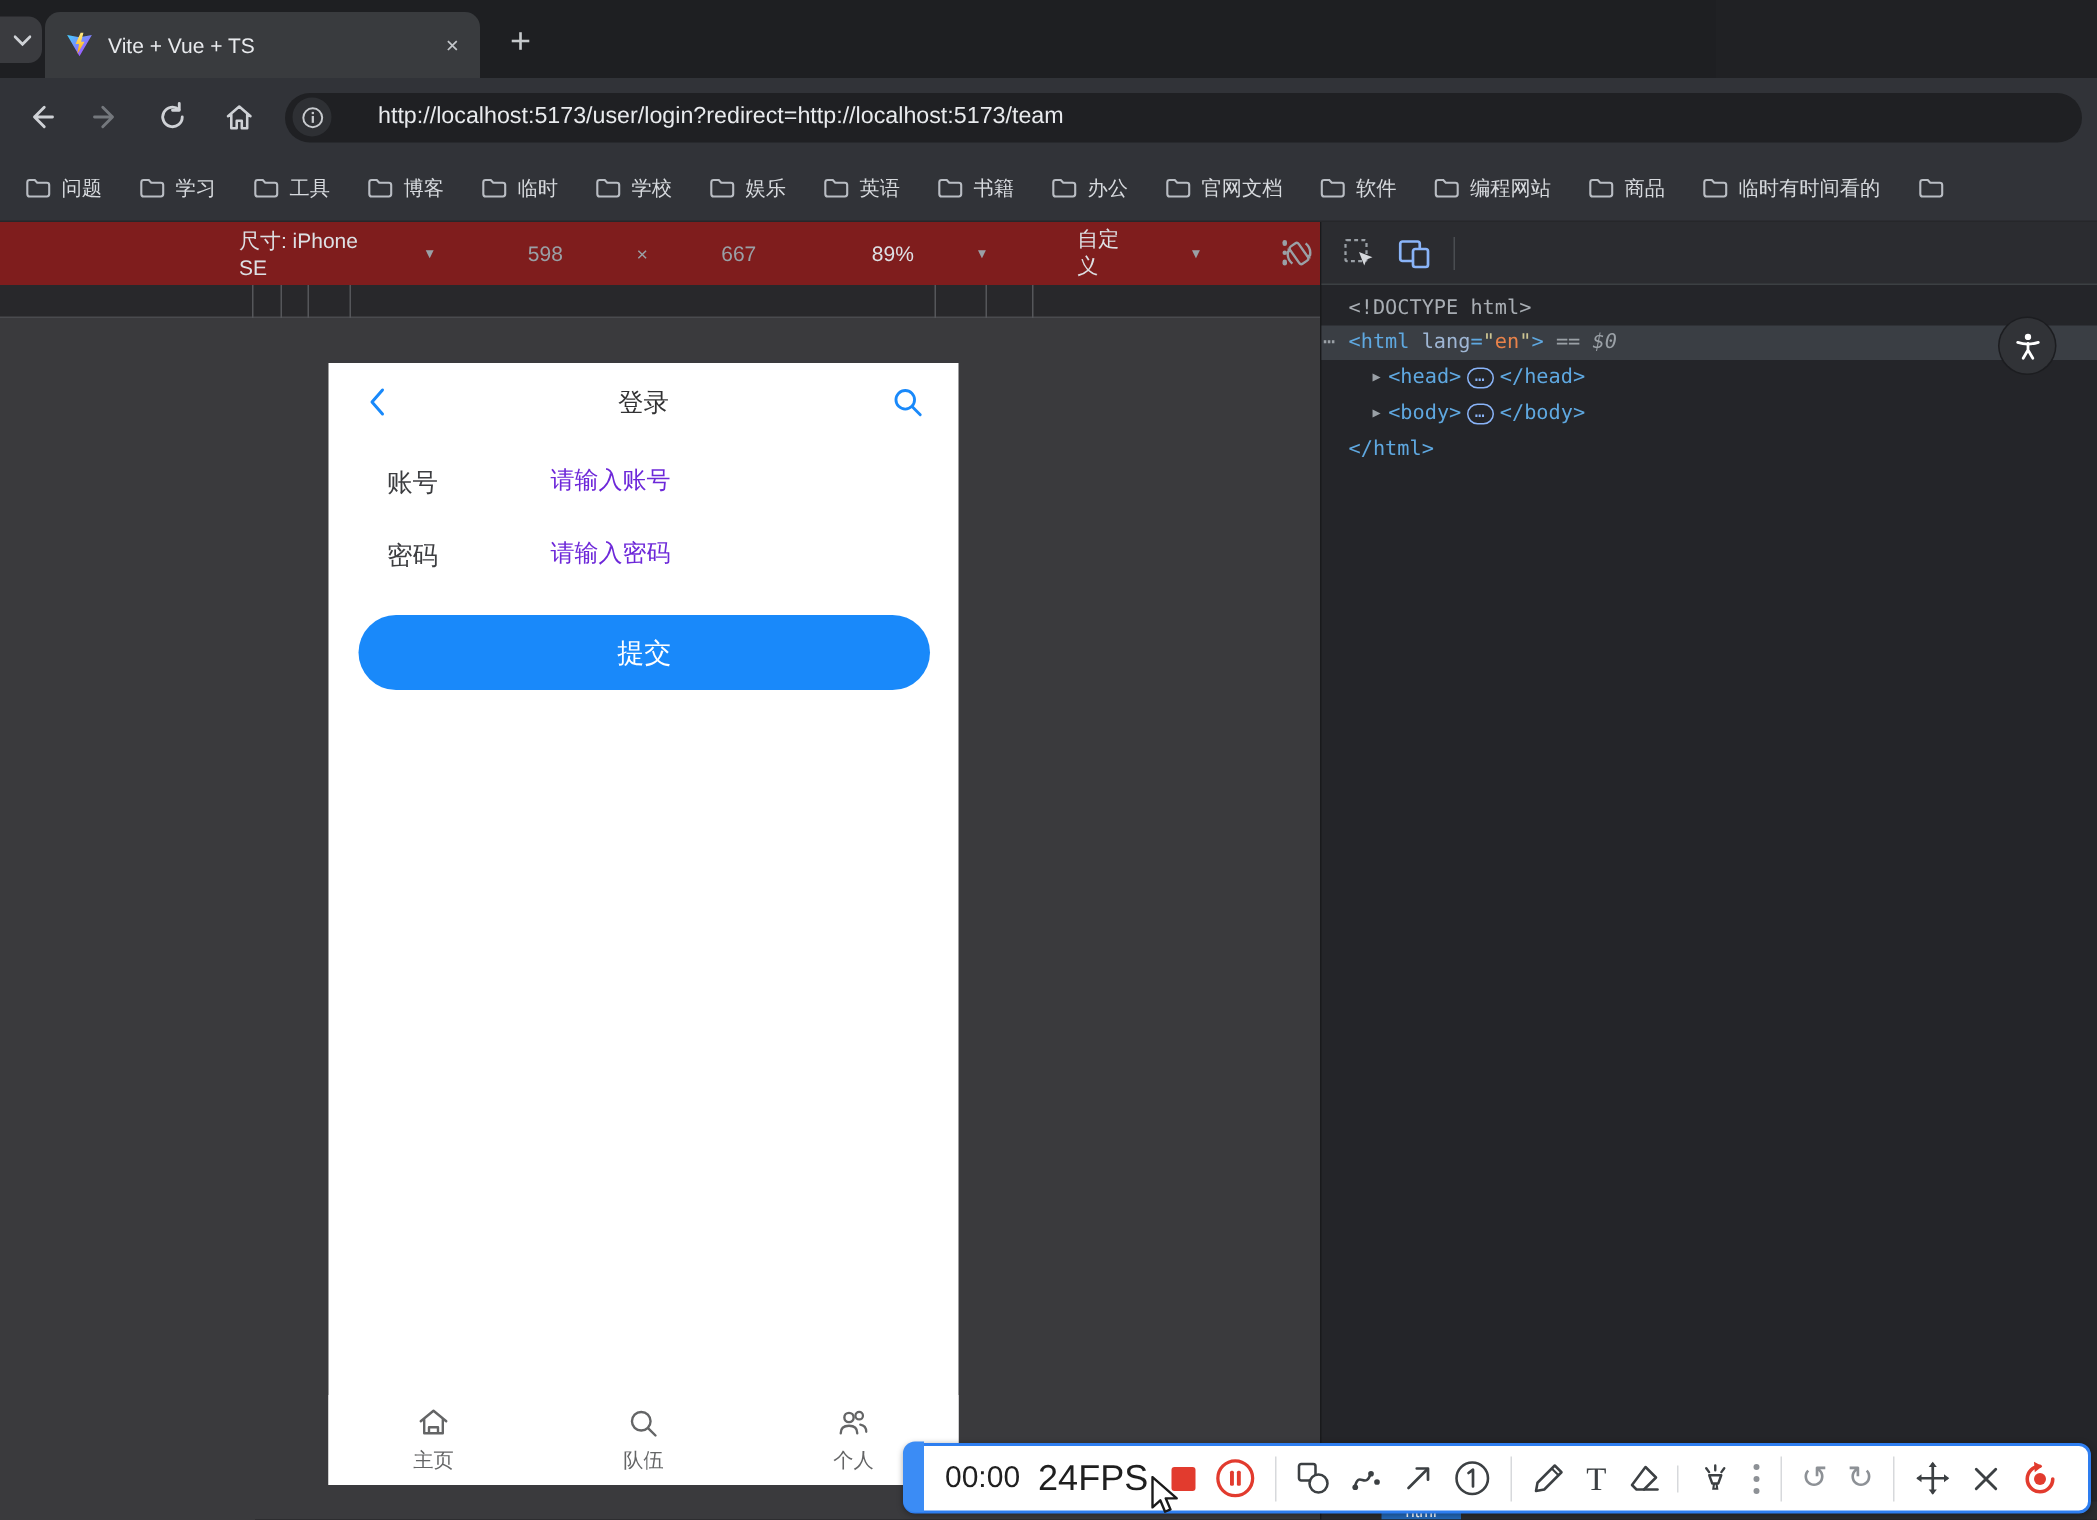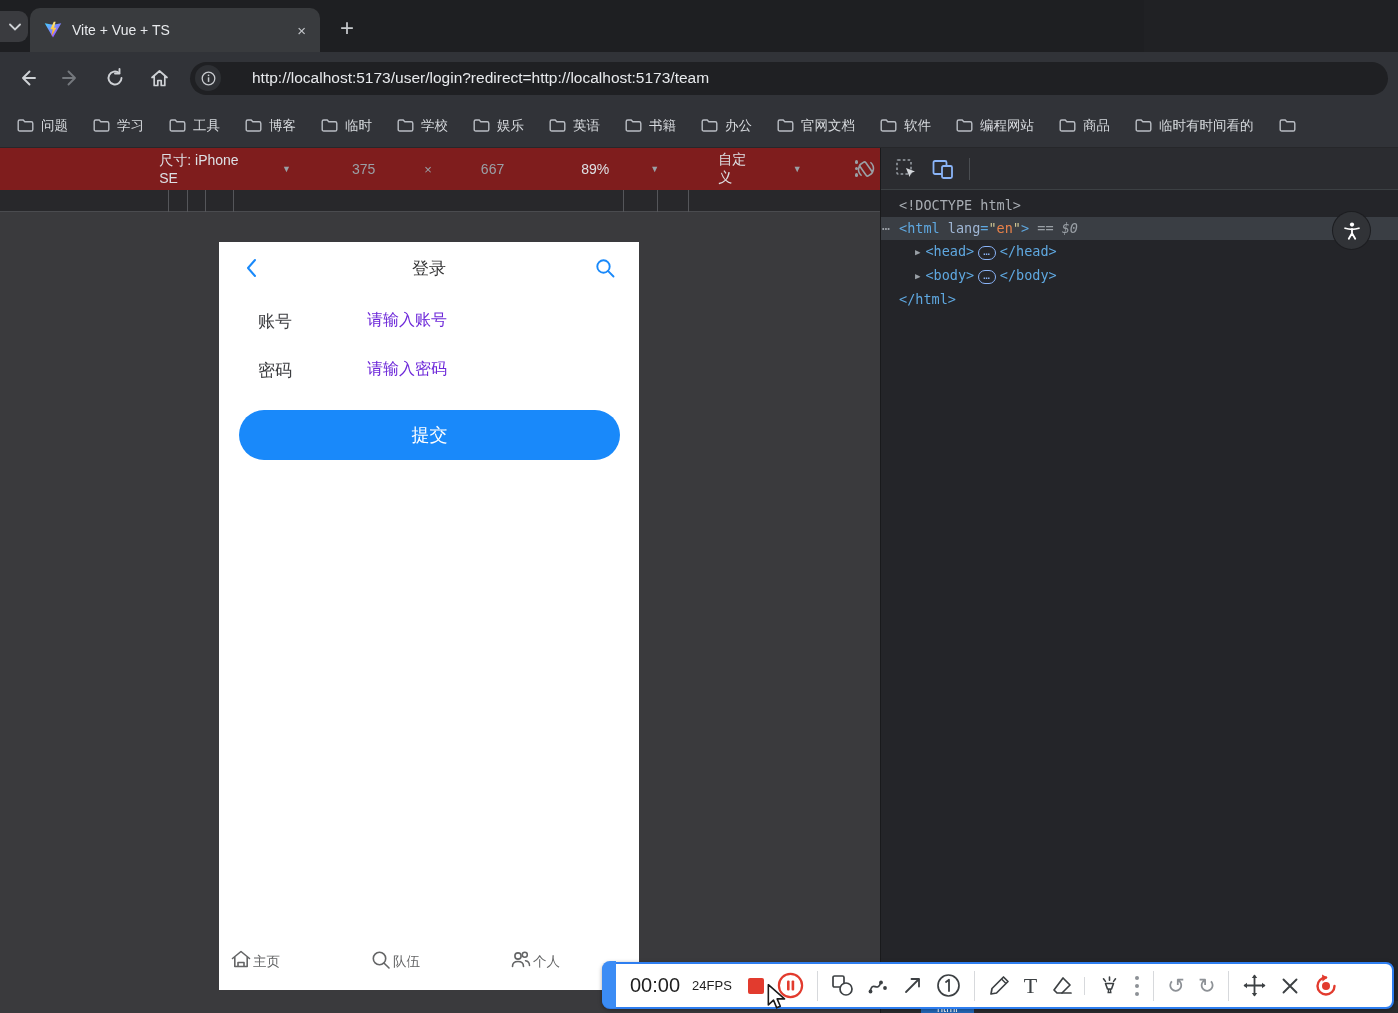--- a/index.html
+++ b/index.html
@@ -61,21 +61,21 @@
   #m-search { position:absolute; right:22px; top:14px; }
 
   .m-row { position:absolute; left:0; width:100%; height:42px; }
   .m-label { position:absolute; left:39px; top:10px; font-size:17px; color:#3c3d40; }
   .m-placeholder { position:absolute; left:148px; top:10px; font-size:16px; color:#6d28d9; }
 
   #m-submit { position:absolute; left:20px; right:19px; top:168px; height:50px; border-radius:25px;
     background:#1989fa; color:#fff; font-size:18px; display:flex; align-items:center; justify-content:center; border:none; }
 
   #m-tabbar { position:absolute; left:0; bottom:0; width:100%; height:60px; display:flex; justify-content:space-around; align-items:center; background:#fff; }
-  .m-tab { display:flex; flex-direction:row; align-items:center; width:120px; }
+  .m-tab { display:flex; flex-direction:column; align-items:center; width:120px; }
   .m-tab .lbl { font-size:13.5px; color:#646566; margin-top:4px; }
 
   
   #devtools { position:absolute; left:880px; top:148px; width:518px; height:865px; background:#242529; border-left:1px solid #191a1c; }
   #dt-toolbar { position:absolute; left:0; top:0; width:100%; height:42px; background:#2b2c30; border-bottom:1px solid #3c4043;
     display:flex; align-items:center; }
   #dt-toolbar .ico { margin-left:14px; }
   #dt-vdiv { width:1px; height:22px; background:#4a4d51; margin:0 6px 0 14px; }
   .dt-tab { position:relative; height:42px; display:flex; align-items:center; padding:0 13px; color:#9aa0a6; font-size:14px; white-space:nowrap; }
   .dt-tab.active { color:#8ab4f8; }
@@ -104,21 +104,21 @@
   #dt-breadcrumb { position:absolute; left:0; bottom:0; width:100%; height:12px; background:#2a2b2e; overflow:hidden; }
   #crumb-html { position:absolute; left:40px; top:0; height:12px; padding:0 16px; background:#2368b8; color:#fff;
     font-size:11px; line-height:14px; }
 
   
   #recorder { position:absolute; left:602px; top:962px; width:792px; height:47px; background:#fff;
     border:2px solid #2e7ef0; border-radius:8px; display:flex; align-items:center; z-index:50;
     box-shadow:0 1px 4px rgba(0,0,0,.35); }
   #rec-cap { width:14px; height:47px; margin:-2px 0 0 -2px; background:#3b8cf5; border-radius:8px 0 0 8px; flex:none; }
   #rec-time { margin-left:14px; font-size:20px; color:#1f1f1f; }
-  #rec-fps { margin-left:12px; font-size:13px; color:#1f1f1f; }
+  #rec-fps { margin-left:12px; font-size:24px; color:#1f1f1f; }
   #rec-stop { width:16px; height:16px; background:#e23b2e; border-radius:2px; margin-left:16px; flex:none; }
   .rec-ico { margin-left:13px; flex:none; display:flex; align-items:center; justify-content:center; }
   .rec-div { width:1px; height:30px; background:#d7d9dc; margin-left:13px; flex:none; }
   .rec-sdiv { width:1px; height:18px; background:#d7d9dc; margin-left:10px; flex:none; }
   .uglyph { font-size:21px; color:#8d9196; line-height:20px; }
 
   #cursor { position:absolute; left:766px; top:984px; z-index:60; }
 </style>
 </head>
 <body>
@@ -279,21 +279,21 @@
       <svg width="17" height="15" viewBox="0 0 17 15">
         <path d="M1.2 3.6 Q1.2 2 2.8 2 H6.2 L7.8 3.8 H14.2 Q15.8 3.8 15.8 5.4 V11.4 Q15.8 13 14.2 13 H2.8 Q1.2 13 1.2 11.4 Z" fill="none" stroke="#b9bdc3" stroke-width="1.4"></path>
       </svg>
     </div>
   </div>
 
 <div id="device-toolbar">
   <div class="spacer"></div>
   <span>尺寸: iPhone SE</span>
   <span class="caret">▼</span>
-  <span class="dim-num" style="margin-left:22px">375</span>
+  <span class="dim-num" style="margin-left:22px">598</span>
   <span id="dt-x">×</span>
   <span class="dim-num">667</span>
   <span style="margin-left:42px">89%</span>
   <span class="caret">▼</span>
   <span style="margin-left:20px">自定义</span>
   <span class="caret">▼</span>
   <span class="nav-btn" style="margin-left:12px">
     <svg width="24" height="24" viewBox="0 0 24 24" style="transform:rotate(-35deg)">
       <rect x="8.5" y="5" width="7" height="14" rx="1.8" stroke="#9aa0a6" stroke-width="1.6" fill="none"></rect>
       <path d="M4.5 15 A8.5 8.5 0 0 1 7 6.5" stroke="#9aa0a6" stroke-width="1.6" fill="none"></path>

